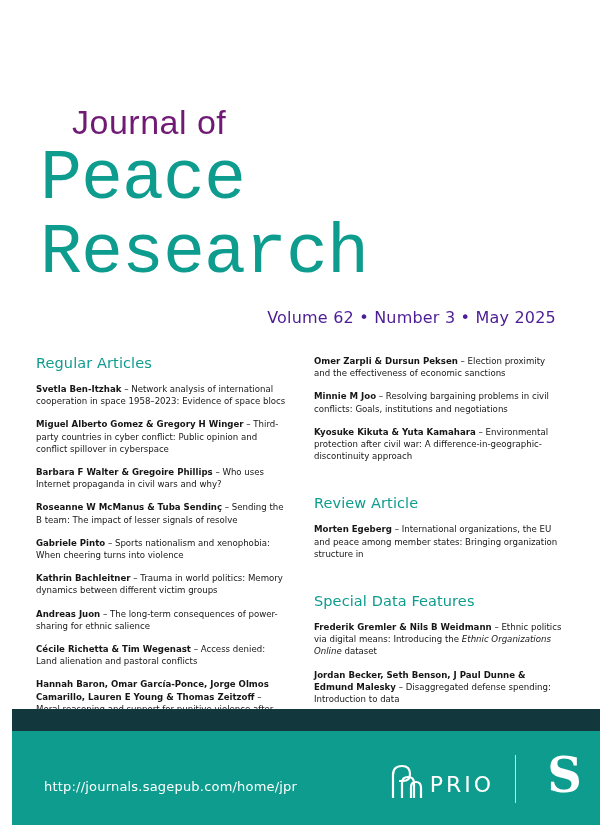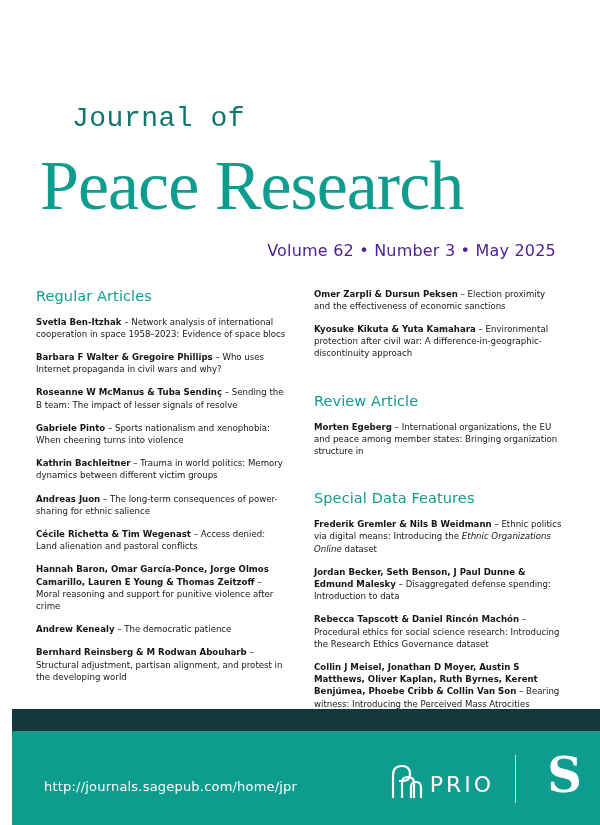--- a/index.html
+++ b/index.html
@@ -18,35 +18,35 @@
     width: 600px;
     height: 825px;
     background: #ffffff;
     box-sizing: border-box;
   }
   
   .masthead {
     padding: 105px 40px 0 40px;
   }
   .title-line1 {
-    font-family: Liberation Mono, monospace;
-    font-size: 28px;
+    font-family: Liberation Sans, sans-serif;
+    font-size: 34px;
     font-weight: 400;
-    color: #0f766e;
+    color: #701a75;
     letter-spacing: 0.5px;
     line-height: 1;
     margin-left: 32px;
   }
   .title-line2 {
-    font-family: Liberation Serif, serif;
+    font-family: Liberation Mono, monospace;
     font-size: 70px;
     font-weight: 400;
     color: #0e9c8e;
     line-height: 1.05;
-    margin-top: 16px;
+    margin-top: 4px;
     letter-spacing: -1px;
   }
   .issue-line {
     text-align: right;
     font-family: "DejaVu Sans", sans-serif;
     font-size: 16px;
     color: #4c1d95;
     margin-top: 18px;
     padding-right: 4px;
     letter-spacing: 0.2px;
@@ -154,33 +154,35 @@
     <div class="title-line2">Peace Research</div>
     <div class="issue-line">Volume 62 • Number 3 • May 2025</div>
   </div>
 
   <div class="columns">
 
     <div class="col">
       <div class="section-head">Regular Articles</div>
 
       <div class="entry"><span class="authors">Svetla Ben-Itzhak</span><span> – Network analysis of international cooperation in space 1958–2023: Evidence of space blocs</span></div>
+      <div class="entry"><span class="authors">Miguel Alberto Gomez &amp; Gregory H Winger</span><span> – Third-party countries in cyber conflict: Public opinion and conflict spillover in cyberspace</span></div>
       <div class="entry"><span class="authors">Barbara F Walter &amp; Gregoire Phillips</span><span>  – Who uses Internet propaganda in civil wars and why?</span></div>
       <div class="entry"><span class="authors">Roseanne W McManus &amp; Tuba Sendinç</span><span> – Sending the B team: The impact of lesser signals of resolve</span></div>
       <div class="entry"><span class="authors">Gabriele Pinto</span><span> – Sports nationalism and xenophobia: When cheering turns into violence</span></div>
       <div class="entry"><span class="authors">Kathrin Bachleitner</span><span> – Trauma in world politics: Memory dynamics between different victim groups</span></div>
       <div class="entry"><span class="authors">Andreas Juon</span><span> – The long-term consequences of power-sharing for ethnic salience</span></div>
       <div class="entry"><span class="authors">Cécile Richetta &amp; Tim Wegenast</span><span>  – Access denied: Land alienation and pastoral conflicts</span></div>
       <div class="entry"><span class="authors">Hannah Baron, Omar García-Ponce, Jorge Olmos Camarillo, Lauren E Young &amp; Thomas Zeitzoff</span><span> – Moral reasoning and support for punitive violence after crime</span></div>
       <div class="entry"><span class="authors">Andrew Kenealy</span><span> – The democratic patience</span></div>
       <div class="entry"><span class="authors">Bernhard Reinsberg &amp; M Rodwan Abouharb</span><span> – Structural adjustment, partisan alignment, and protest in the developing world</span></div>
     </div>
 
     <div class="col">
       <div class="entry"><span class="authors">Omer Zarpli &amp; Dursun Peksen</span><span> – Election proximity and the effectiveness of economic sanctions</span></div>
+      <div class="entry"><span class="authors">Minnie M Joo</span><span> – Resolving bargaining problems in civil conflicts: Goals, institutions and negotiations</span></div>
       <div class="entry"><span class="authors">Kyosuke Kikuta &amp; Yuta Kamahara</span><span> – Environmental protection after civil war: A difference-in-geographic-discontinuity approach</span></div>
 
       <div class="section-head spaced">Review Article</div>
       <div class="entry"><span class="authors">Morten Egeberg</span><span> – International organizations, the EU and peace among member states: Bringing organization structure in</span></div>
 
       <div class="section-head spaced">Special Data Features</div>
       <div class="entry"><span class="authors">Frederik Gremler &amp; Nils B Weidmann</span><span> – Ethnic politics via digital means: Introducing the </span><span class="ital">Ethnic Organizations Online</span><span> dataset</span></div>
       <div class="entry"><span class="authors">Jordan Becker, Seth Benson, J Paul Dunne &amp; Edmund Malesky</span><span> – Disaggregated defense spending: Introduction to data</span></div>
       <div class="entry"><span class="authors">Rebecca Tapscott &amp; Daniel Rincón Machón</span><span> – Procedural ethics for social science research: Introducing the Research Ethics Governance dataset</span></div>
       <div class="entry"><span class="authors">Collin J Meisel, Jonathan D Moyer, Austin S Matthews, Oliver Kaplan, Ruth Byrnes, Kerent Benjúmea, Phoebe Cribb &amp; Collin Van Son</span><span> – Bearing witness: Introducing the Perceived Mass Atrocities Dataset (PMAD)</span></div>

